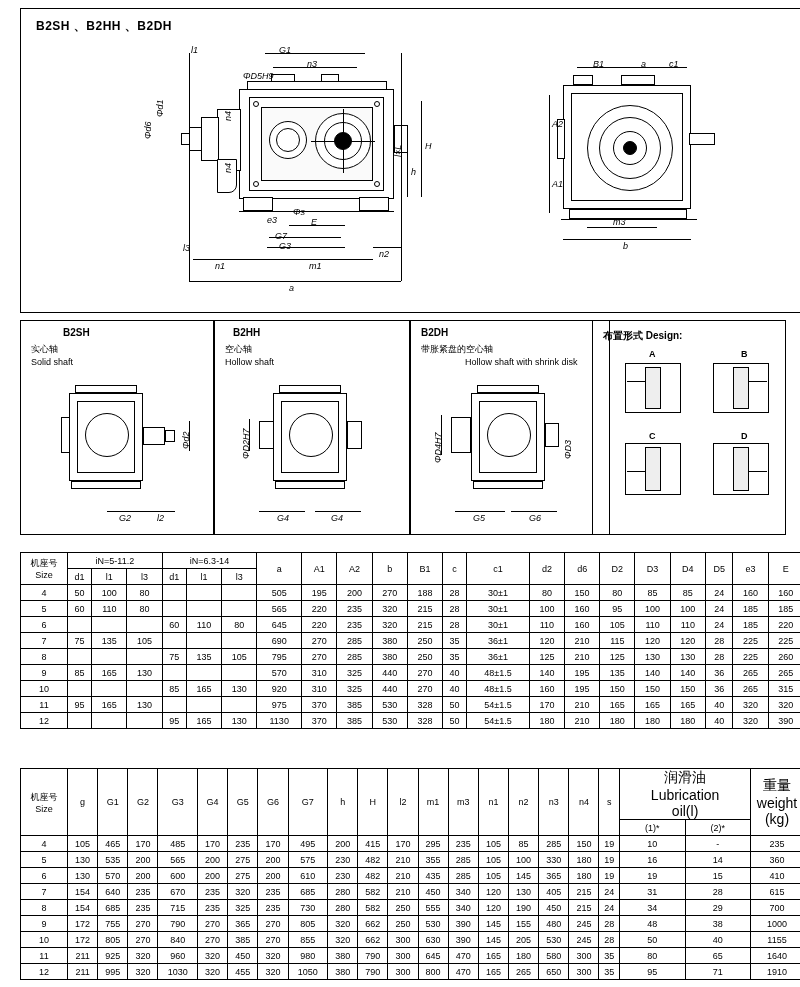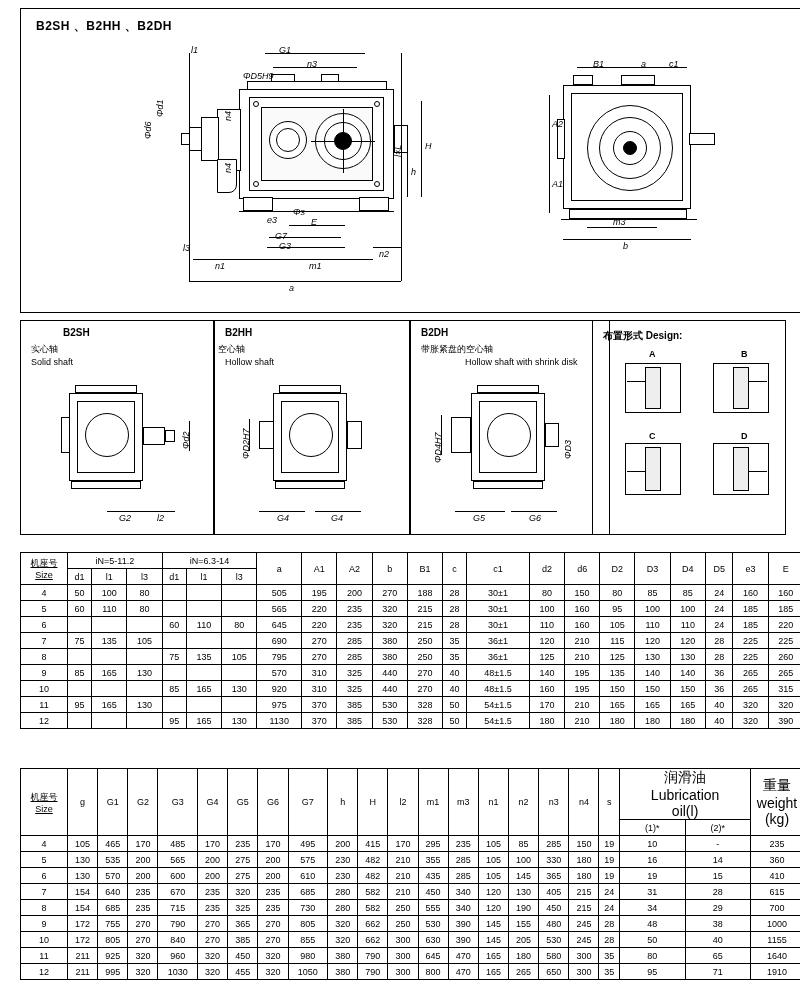--- a/index.html
+++ b/index.html
@@ -31,21 +31,21 @@
   .midtitle{position:absolute;font-size:10px;font-weight:bold;}
   .midsub{position:absolute;font-size:9px;}
 
   
   table{border-collapse:collapse;position:absolute;font-size:9px;}
   table td,table th{border:1px solid #000;text-align:center;padding:0;height:15px;font-weight:normal;}
   #t1{left:8px;top:552px;width:784px;}
   #t2{left:8px;top:768px;width:784px;}
   #t1 td,#t1 th{font-size:9px;}
   #t2 td,#t2 th{font-size:9px;}
-  .cn{font-size:9px;text-decoration:underline;}
+  .cn{font-size:9px;}
   .sm{font-size:14px;}
 </style>
 </head>
 <body>
 
 <div class="page">
 
   <div class="title" style="left:24px;top:18px;">B2SH 、B2HH 、B2DH</div>
 
   <div class="panel" id="top-panel">
@@ -165,22 +165,22 @@
     <div class="box" style="left:144px;top:109px;width:10px;height:12px;"></div>
     <div class="ln vl" style="left:168px;top:100px;height:30px;"></div>
     <div class="lbl it" style="left:160px;top:128px;transform:rotate(-90deg);transform-origin:left top;">Φd2</div>
     <div class="ln hl" style="left:86px;top:190px;width:40px;"></div>
     <div class="ln hl" style="left:126px;top:190px;width:28px;"></div>
     <div class="lbl it" style="left:98px;top:192px;">G2</div>
     <div class="lbl it" style="left:136px;top:192px;">l2</div>
   </div>
 
   <div class="midp" style="left:202px;width:196px;">
-    <div class="midtitle" style="left:10px;top:6px;">B2HH</div>
-    <div class="midsub" style="left:3px;top:22px;">空心轴</div>
+    <div class="midtitle" style="left:18px;top:6px;">B2HH</div>
+    <div class="midsub" style="left:10px;top:22px;">空心轴</div>
     <div class="midsub" style="left:10px;top:36px;">Hollow shaft</div>
 
     <div class="box" style="left:58px;top:72px;width:74px;height:88px;"></div>
     <div class="box" style="left:66px;top:80px;width:58px;height:72px;"></div>
     <div class="circ" style="left:74px;top:92px;width:44px;height:44px;"></div>
     <div class="box" style="left:64px;top:64px;width:62px;height:8px;"></div>
     <div class="box" style="left:60px;top:160px;width:70px;height:8px;"></div>
     <div class="box hatch" style="left:44px;top:100px;width:15px;height:28px;"></div>
     <div class="box hatch" style="left:132px;top:100px;width:15px;height:28px;"></div>
     <div class="ln vl" style="left:34px;top:98px;height:32px;"></div>

